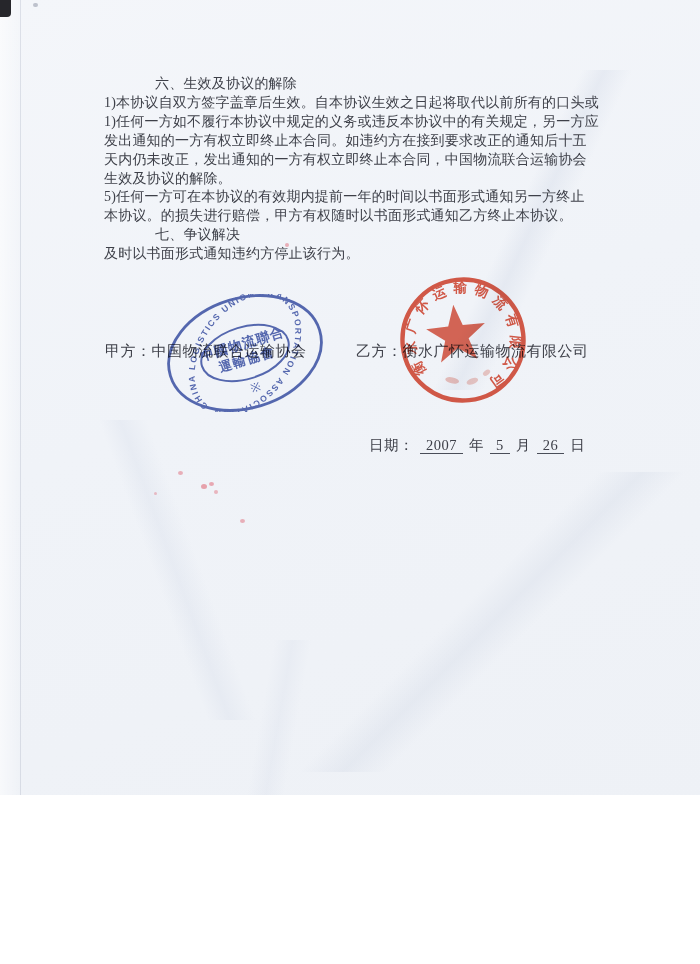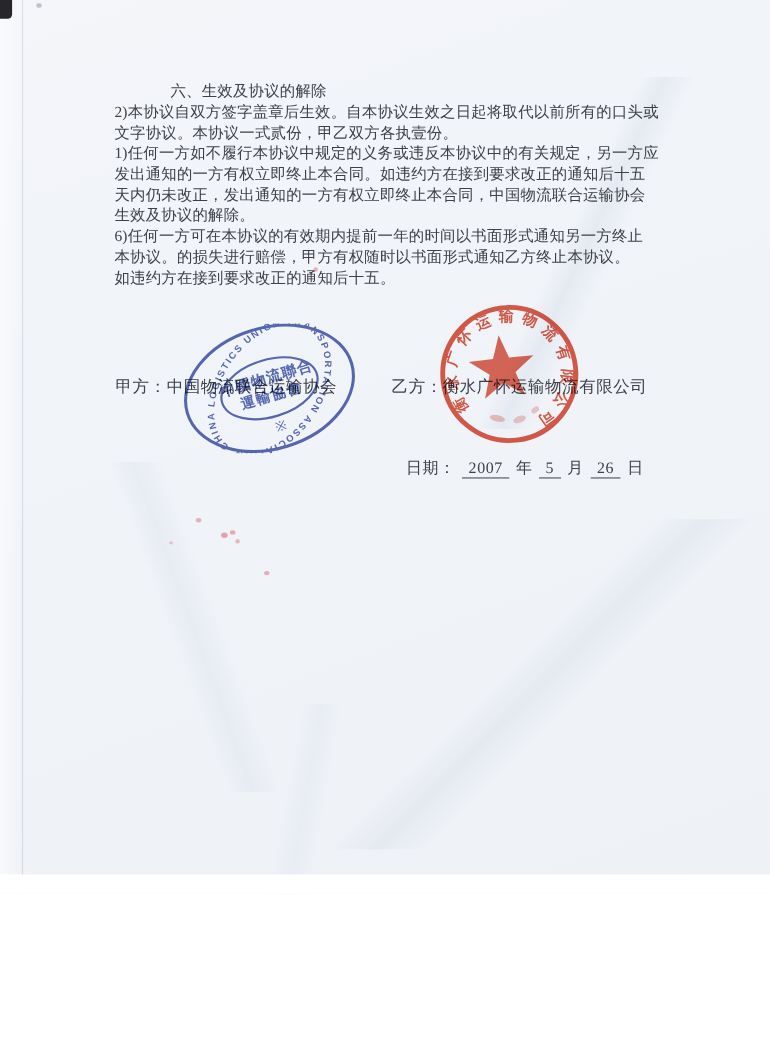--- a/index.html
+++ b/index.html
@@ -32,21 +32,21 @@
         background:linear-gradient(100deg,transparent 46%,rgba(208,215,230,.22) 50%,transparent 54%);}
   
   #contract-text{position:absolute;left:104px;top:75px;width:506px;
         font-size:14px;line-height:18.9px;color:#3e4049;letter-spacing:.2px;}
   .doc-line{white-space:nowrap;}
   .doc-line.indent{padding-left:51px;}
   .sig{position:absolute;top:342px;font-size:15px;color:#3e4049;
         letter-spacing:.5px;white-space:nowrap;z-index:2;}
   #party-a{left:105px;}
   #party-b{left:356px;}
-  #date-line{position:absolute;left:366px;top:416px;font-size:14.5px;
+  #date-line{position:absolute;left:366px;top:436px;font-size:14.5px;
         color:#3e4049;letter-spacing:.5px;white-space:nowrap;z-index:2;}
   #date-line span{margin:0 3px;}
   #date-line .u{border-bottom:1px solid #4a4e59;padding:0 6px;}
   
   .stamp{position:absolute;mix-blend-mode:multiply;z-index:3;}
   #blue-stamp{left:163px;top:294px;width:164px;height:118px;opacity:.85;}
   #red-stamp{left:396px;top:276px;width:136px;height:132px;opacity:.88;}
   
   .speck{position:absolute;background:#e06a78;border-radius:50%;z-index:1;}
 </style>
@@ -69,29 +69,29 @@
   <div class="speck" style="left:285px;top:243px;width:4px;height:4px;opacity:.5"></div>
   <div class="speck" style="left:178px;top:471px;width:5px;height:4px;opacity:.5"></div>
   <div class="speck" style="left:201px;top:484px;width:6px;height:5px;opacity:.6"></div>
   <div class="speck" style="left:209px;top:482px;width:5px;height:4px;opacity:.55"></div>
   <div class="speck" style="left:214px;top:490px;width:4px;height:4px;opacity:.45"></div>
   <div class="speck" style="left:154px;top:492px;width:3px;height:3px;opacity:.4"></div>
   <div class="speck" style="left:240px;top:519px;width:5px;height:4px;opacity:.5"></div>
 
   <div id="contract-text">
       <div class="doc-line indent">六、生效及协议的解除</div>
-      <div class="doc-line">2)本协议自双方签字盖章后生效。自本协议生效之日起将取代以前所有的口头或</div>
-      <div class="doc-line">文字协议。本协议一式贰份，甲乙双方各执壹份。</div>
+      <div class="doc-line">1)本协议自双方签字盖章后生效。自本协议生效之日起将取代以前所有的口头或</div>
       <div class="doc-line">1)任何一方如不履行本协议中规定的义务或违反本协议中的有关规定，另一方应</div>
       <div class="doc-line">发出通知的一方有权立即终止本合同。如违约方在接到要求改正的通知后十五</div>
       <div class="doc-line">天内仍未改正，发出通知的一方有权立即终止本合同，中国物流联合运输协会</div>
       <div class="doc-line">生效及协议的解除。</div>
-      <div class="doc-line">6)任何一方可在本协议的有效期内提前一年的时间以书面形式通知另一方终止</div>
+      <div class="doc-line">5)任何一方可在本协议的有效期内提前一年的时间以书面形式通知另一方终止</div>
       <div class="doc-line">本协议。的损失进行赔偿，甲方有权随时以书面形式通知乙方终止本协议。</div>
-      <div class="doc-line">如违约方在接到要求改正的通知后十五。</div>
+      <div class="doc-line indent">七、争议解决</div>
+      <div class="doc-line">及时以书面形式通知违约方停止该行为。</div>
     </div>
 
   <div class="sig" id="party-a">
     <span>甲方：</span><span>中国物流联合运输协会</span>
   </div>
   <div class="sig" id="party-b">
     <span>乙方：</span><span>衡水广怀运输物流有限公司</span>
   </div>
 
   <div id="date-line">

